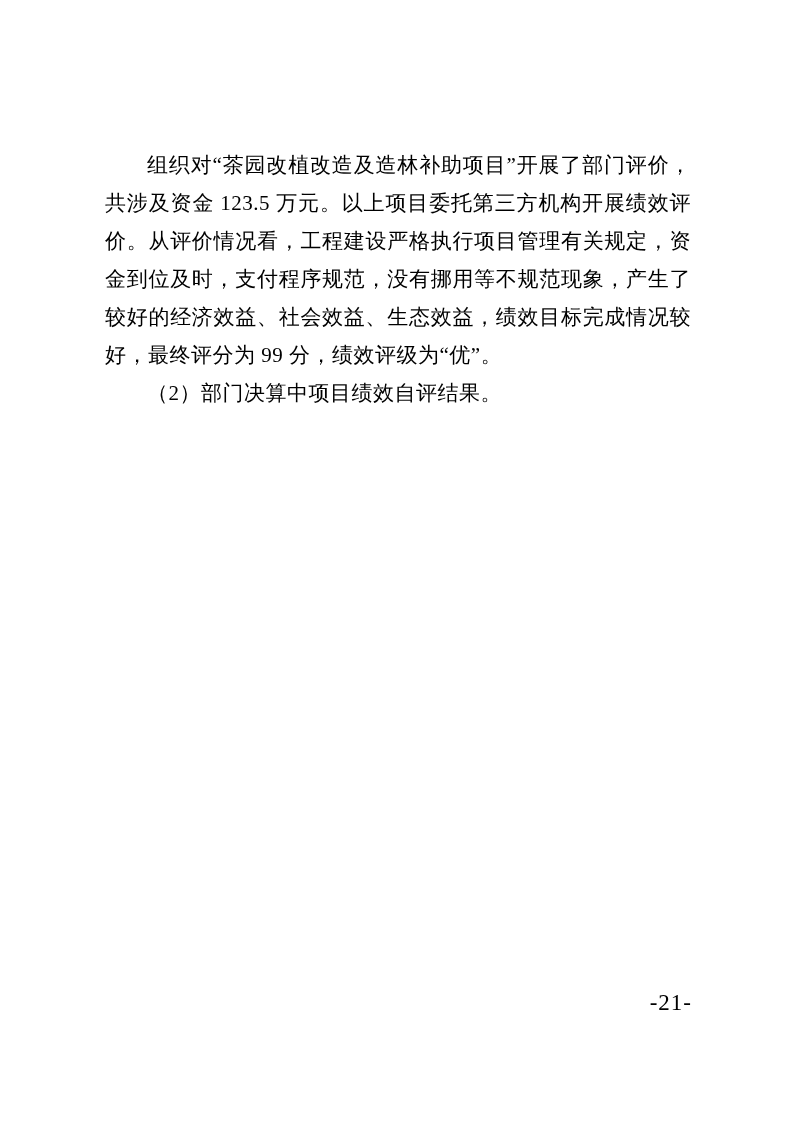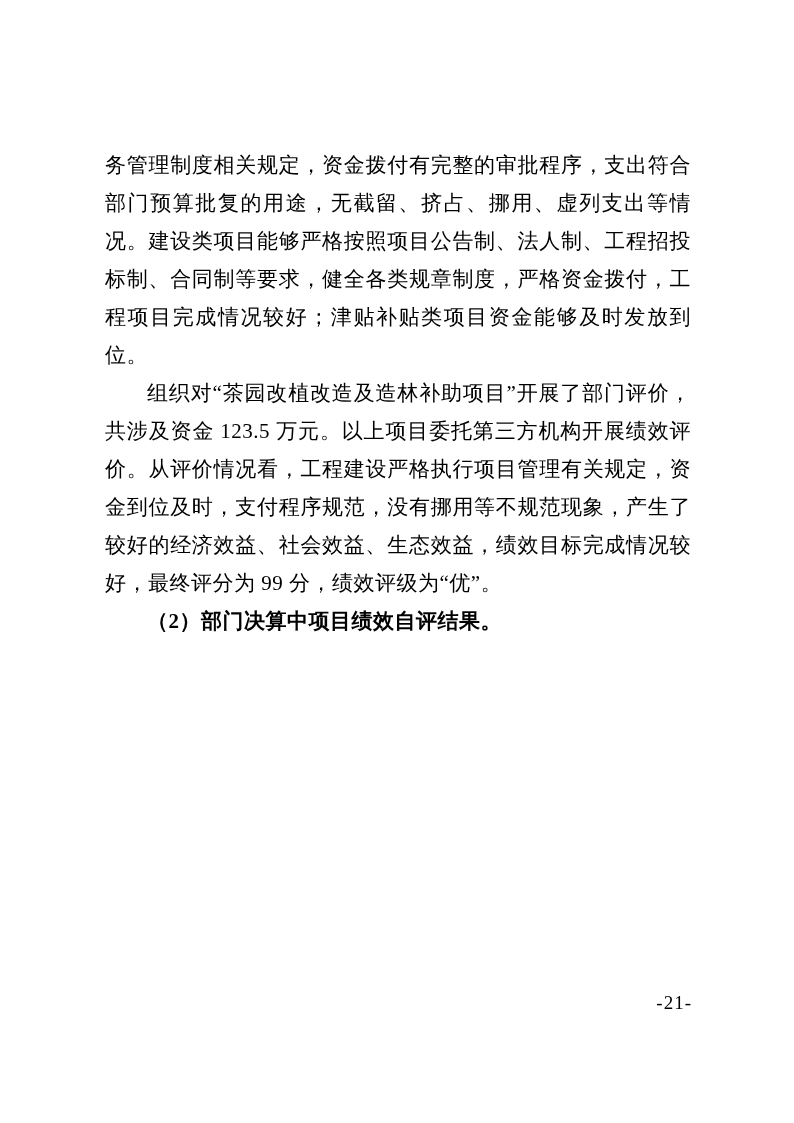--- a/index.html
+++ b/index.html
@@ -29,35 +29,34 @@
     line-height: 38px;
     text-align: justify;
     text-indent: 42px;
     letter-spacing: 0.5px;
     word-break: break-all;
   }
   .para.no-indent {
     text-indent: 0;
   }
   .para.bold {
-    font-weight: bold;
+    font-weight: normal;
   }
   .page-number {
     position: absolute;
     top: 992px;
     right: 102px;
-    font-size: 19px;
+    font-size: 23px;
     line-height: 22px;
     letter-spacing: 1px;
     color: #000000;
   }
 </style>
 </head>
 <body>
 
 <div class="page">
   <div class="doc-body">
-    <p class="para no-indent">务管理制度相关规定，资金拨付有完整的审批程序，支出符合部门预算批复的用途，无截留、挤占、挪用、虚列支出等情况。建设类项目能够严格按照项目公告制、法人制、工程招投标制、合同制等要求，健全各类规章制度，严格资金拨付，工程项目完成情况较好；津贴补贴类项目资金能够及时发放到位。</p>
     <p class="para">组织对“茶园改植改造及造林补助项目”开展了部门评价，共涉及资金 123.5 万元。以上项目委托第三方机构开展绩效评价。从评价情况看，工程建设严格执行项目管理有关规定，资金到位及时，支付程序规范，没有挪用等不规范现象，产生了较好的经济效益、社会效益、生态效益，绩效目标完成情况较好，最终评分为 99 分，绩效评级为“优”。</p>
     <p class="para bold">（2）部门决算中项目绩效自评结果。</p>
   </div>
   <div class="page-number">-21-</div>
 </div>
 
 </body></html>

